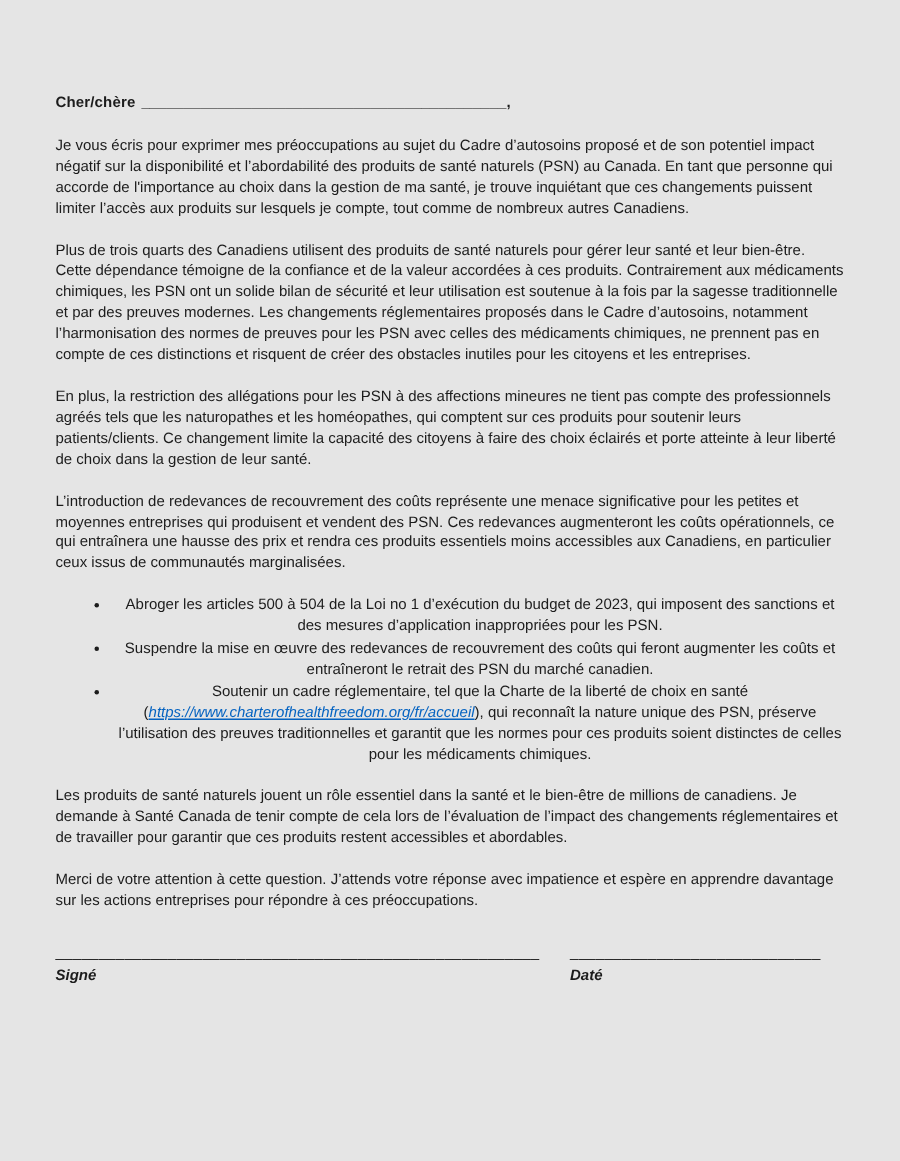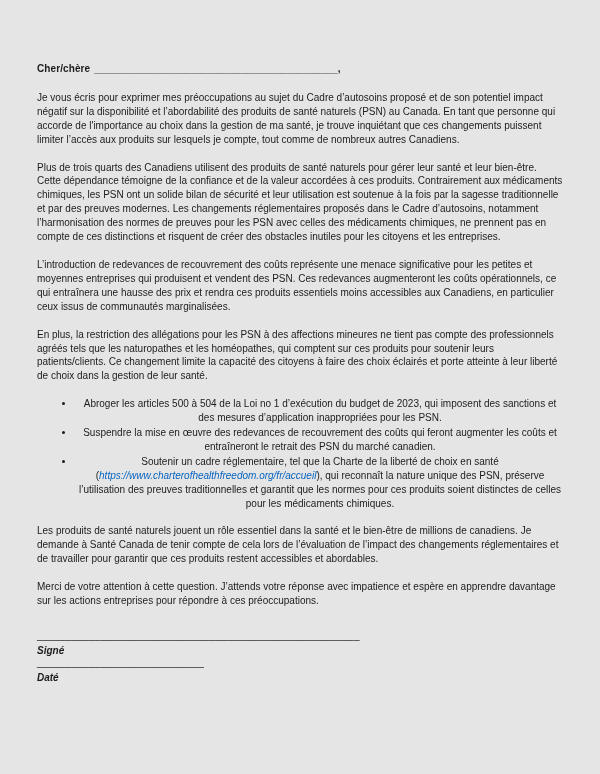--- a/index.html
+++ b/index.html
@@ -37,27 +37,28 @@
     list-style: disc;
   }
   ul.demands li {
     margin: 0 0 1px 0;
     padding-left: 2px;
     text-align: center;
   }
   a.doc-link {
     color: #0563C1;
     font-style: italic;
+    text-decoration: underline;
     cursor: pointer;
     margin-top: 12px;
   }
   .sig-row {
     display: flex;
-    flex-direction: column;
-    align-items: flex-start;
+    flex-direction: row;
+    align-items: center;
     margin-top: 22px;
   }
   .sig-col-left  { width: 343px; }
   .sig-col-right { flex: 1; }
   .sig-line {
     white-space: nowrap;
     line-height: 12px;
     letter-spacing: 0.2px;
     color: #1c1c1c;
   }
@@ -74,23 +75,23 @@
 <div class="page">
 
   <p class="salutation">
     <span class="prefix">Cher/chère</span><span>___________________________________________</span><span>,</span>
   </p>
 
   <p>Je vous écris pour exprimer mes préoccupations au sujet du Cadre d’autosoins proposé et de son potentiel impact négatif sur la disponibilité et l’abordabilité des produits de santé naturels (PSN) au Canada. En tant que personne qui accorde de l'importance au choix dans la gestion de ma santé, je trouve inquiétant que ces changements puissent limiter l’accès aux produits sur lesquels je compte, tout comme de nombreux autres Canadiens.</p>
 
   <p>Plus de trois quarts des Canadiens utilisent des produits de santé naturels pour gérer leur santé et leur bien-être. Cette dépendance témoigne de la confiance et de la valeur accordées à ces produits. Contrairement aux médicaments chimiques, les PSN ont un solide bilan de sécurité et leur utilisation est soutenue à la fois par la sagesse traditionnelle et par des preuves modernes. Les changements réglementaires proposés dans le Cadre d’autosoins, notamment l’harmonisation des normes de preuves pour les PSN avec celles des médicaments chimiques, ne prennent pas en compte de ces distinctions et risquent de créer des obstacles inutiles pour les citoyens et les entreprises.</p>
 
+  <p>En plus, la restriction des allégations pour les PSN à des affections mineures ne tient pas compte des professionnels agréés tels que les naturopathes et les homéopathes, qui comptent sur ces produits pour soutenir leurs patients/clients. Ce changement limite la capacité des citoyens à faire des choix éclairés et porte atteinte à leur liberté de choix dans la gestion de leur santé.</p>
+
   <p>L’introduction de redevances de recouvrement des coûts représente une menace significative pour les petites et moyennes entreprises qui produisent et vendent des PSN. Ces redevances augmenteront les coûts opérationnels, ce qui entraînera une hausse des prix et rendra ces produits essentiels moins accessibles aux Canadiens, en particulier ceux issus de communautés marginalisées.</p>
-
-  <p>En plus, la restriction des allégations pour les PSN à des affections mineures ne tient pas compte des professionnels agréés tels que les naturopathes et les homéopathes, qui comptent sur ces produits pour soutenir leurs patients/clients. Ce changement limite la capacité des citoyens à faire des choix éclairés et porte atteinte à leur liberté de choix dans la gestion de leur santé.</p>
 
 
   <ul class="demands">
     <li>
       <span>Abroger les articles 500 à 504 de la Loi no 1 d’exécution du budget de 2023, qui imposent des sanctions et des mesures d’application inappropriées pour les PSN.</span>
     </li>
     <li>
       <span>Suspendre la mise en œuvre des redevances de recouvrement des coûts qui feront augmenter les coûts et entraîneront le retrait des PSN du marché canadien.</span>
     </li>
     <li>

